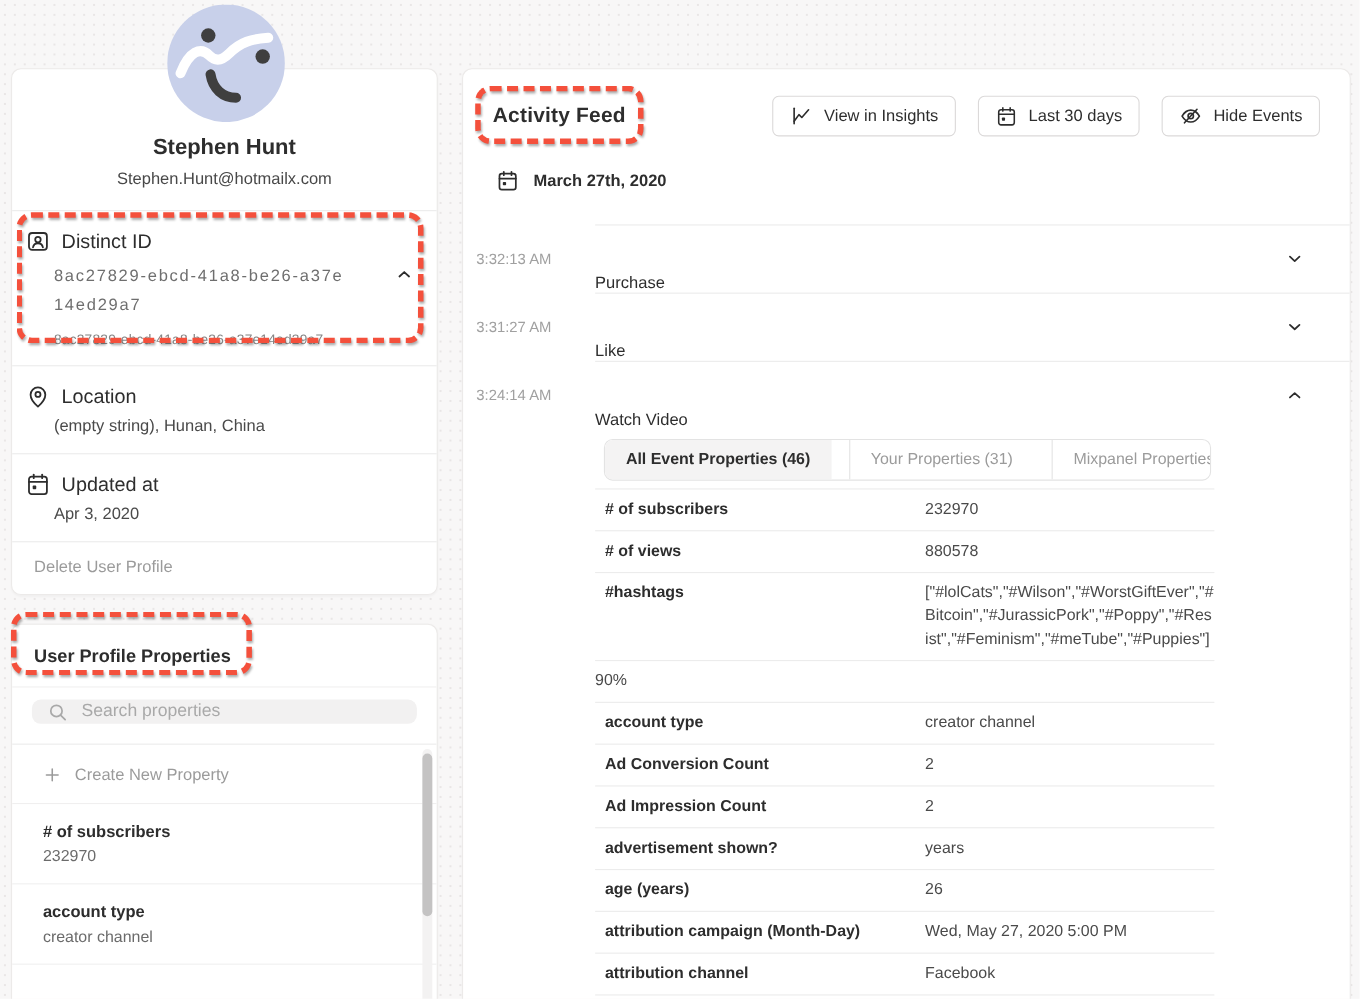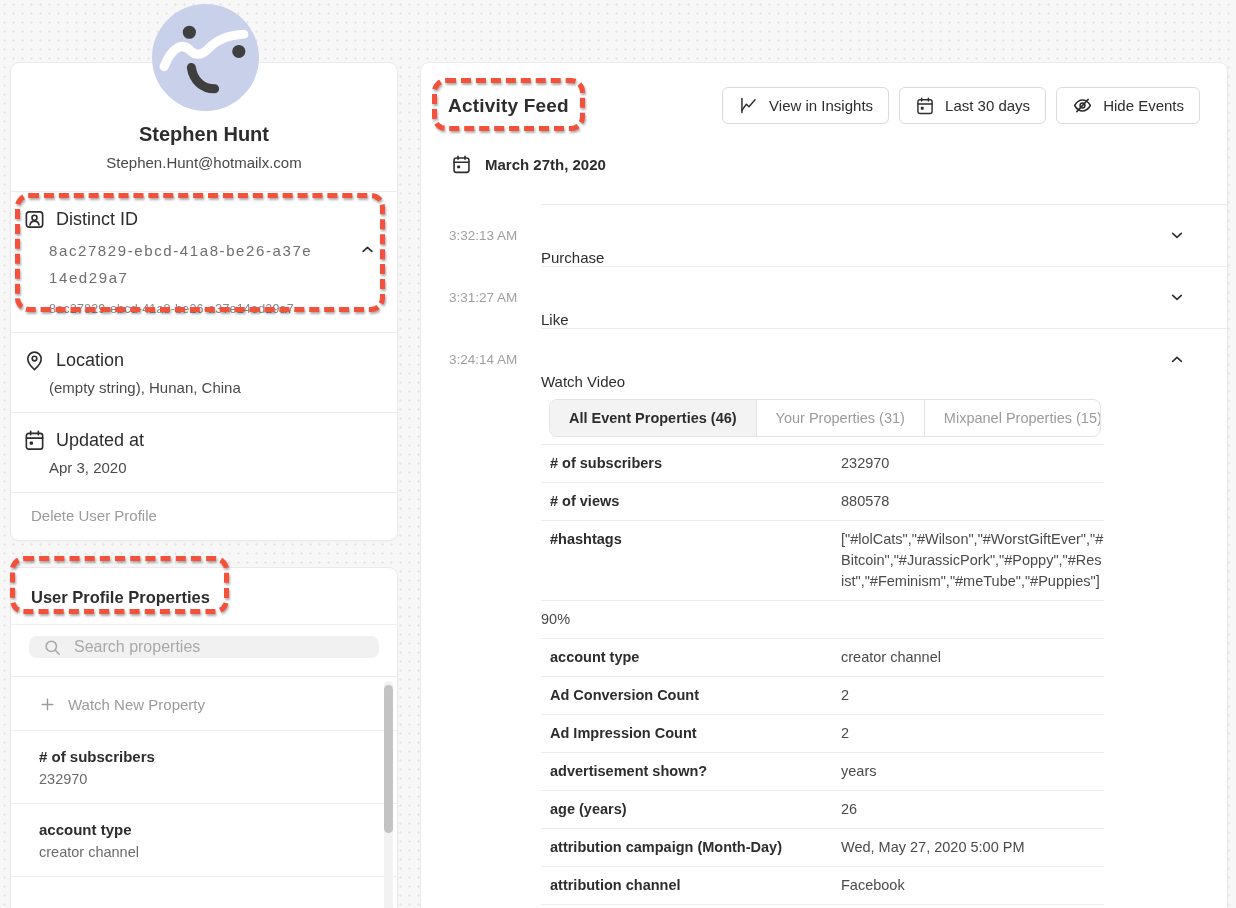--- a/index.html
+++ b/index.html
@@ -56,41 +56,41 @@
   .prop-item .p-name { font-size:15px; font-weight:bold; color:#2d2d2d; }
   .prop-item .p-value { font-size:14.5px; color:#6b6b6b; margin-top:6px; }
   .prop-divider-bottom { border-top:1px solid #f0efef; }
   .props-scrollbar-track { position:absolute; right:4px; top:4px; bottom:0; width:9px; background:#f3f2f2; border-radius:5px; }
   .props-scrollbar-thumb { position:absolute; right:4px; top:8px; width:9px; height:148px; background:#c4c3c3; border-radius:5px; cursor:grab; }
 
   
   .feed-card { position:absolute; left:420px; top:62px; width:808px; height:858px; padding-top:24px; }
   .feed-header { display:flex; align-items:center; justify-content:space-between; padding:0 27px; }
   .feed-title { font-size:19px; font-weight:bold; letter-spacing:0.2px; }
-  .feed-actions { display:flex; gap:10px; }
+  .feed-actions { display:flex; gap:20px; }
   .btn {
     display:flex; align-items:center; gap:10px;
     background:#fff; border:1px solid #dbd9d9; border-radius:6px;
     height:37px; padding:0 15px; font-size:15px; color:#2d2d2d;
     font-family:"Liberation Sans", sans-serif; cursor:pointer;
   }
   .date-row { display:flex; align-items:center; gap:13px; margin:30px 0 0 30px; font-size:15px; font-weight:bold; }
 
   .events { margin-top:29px; }
   .event-row { position:relative; }
   .event-inner {
     margin-left:120px; border-top:1px solid #ececec; height:62px;
     display:flex; align-items:flex-end; padding-right:58px;
   }
-  .event-time { position:absolute; left:28px; top:0; height:62px; display:flex; align-items:center; font-size:13.5px; color:#a0a0a0; }
+  .event-time { position:absolute; left:12px; top:0; height:62px; display:flex; align-items:center; font-size:13.5px; color:#a0a0a0; }
   .event-name { font-size:15px; color:#2d2d2d; }
   .event-chevron { position:absolute; right:42px; top:23px; cursor:pointer; }
 
   .expanded-panel { margin:9px 0 0 120px; width:563px; }
-  .tabbar { display:flex; border:1px solid #e3e3e3; border-radius:8px; margin:0 3px 0 8px; overflow:hidden; height:38px; }
+  .tabbar { display:flex; border:1px solid #e3e3e3; border-radius:8px; margin:0 3px 0 8px; overflow:hidden; height:38px;gap:16px; }
   .tab { display:flex; align-items:center; padding:0 19px; font-size:14.5px; color:#9b9b9b; cursor:pointer; white-space:nowrap; }
   .tab + .tab { border-left:1px solid #e3e3e3; }
   .tab.active { background:#f4f3f3; color:#2d2d2d; font-weight:bold; }
   .tab.active { border-radius:7px 0 0 7px; }
   .ptable { margin-top:7px; }
   .prow { display:flex; border-top:1px solid #ececec; padding:8px 0; min-height:36px; align-items:flex-start; }
   .prow:last-child { border-bottom:1px solid #ececec; }
   .prow .k { width:300px; padding-left:9px; font-size:14.5px; font-weight:bold; color:#2d2d2d; line-height:21px; }
   .prow .v { width:263px; font-size:14.5px; color:#4a4a4a; line-height:21px; word-break:break-all; }
 
@@ -199,21 +199,21 @@
     </div>
 
     <div class="props-list">
       <div class="create-new">
         <span>
           <svg width="17" height="17" viewBox="0 0 24 24" stroke="#9b9b9b" stroke-width="2" fill="none" stroke-linecap="round">
             <line x1="12" y1="4.5" x2="12" y2="19.5"></line>
             <line x1="4.5" y1="12" x2="19.5" y2="12"></line>
           </svg>
         </span>
-        <span>Watch New Property</span>
+        <span>Create New Property</span>
       </div>
 
       <div class="prop-item">
         <div class="p-name"># of subscribers</div>
         <div class="p-value">232970</div>
       </div>
       <div class="prop-item">
         <div class="p-name">account type</div>
         <div class="p-value">creator channel</div>
       </div>

